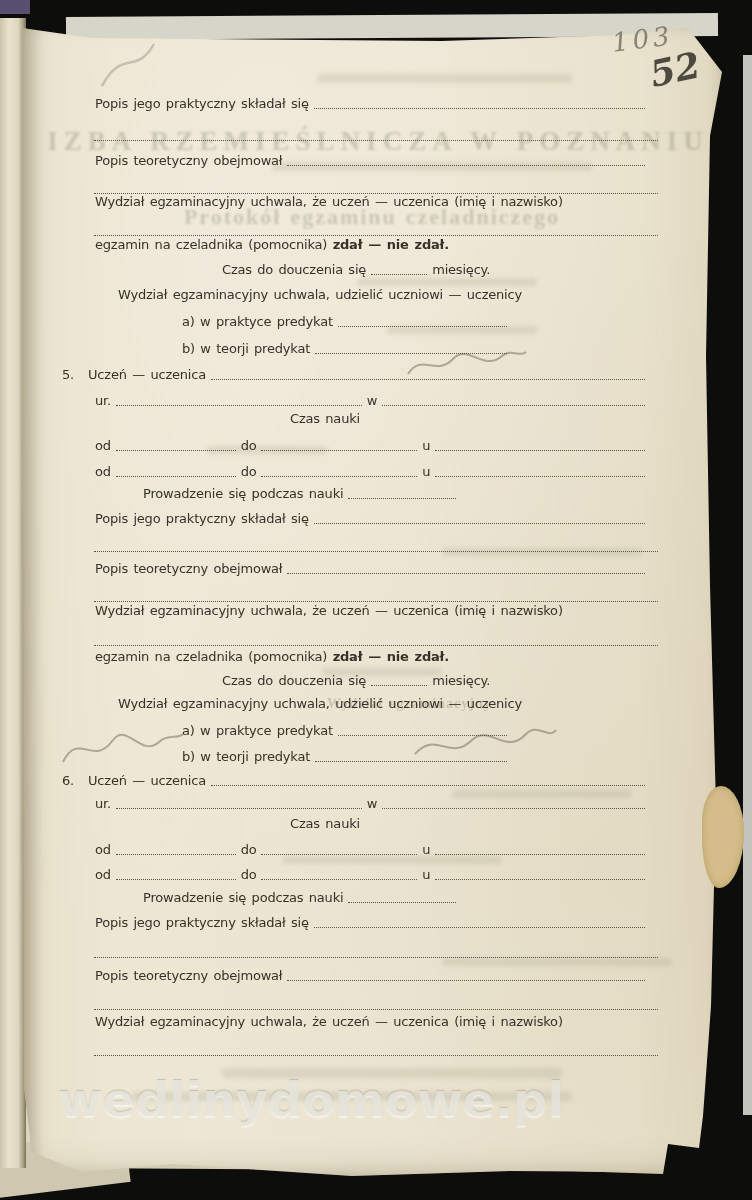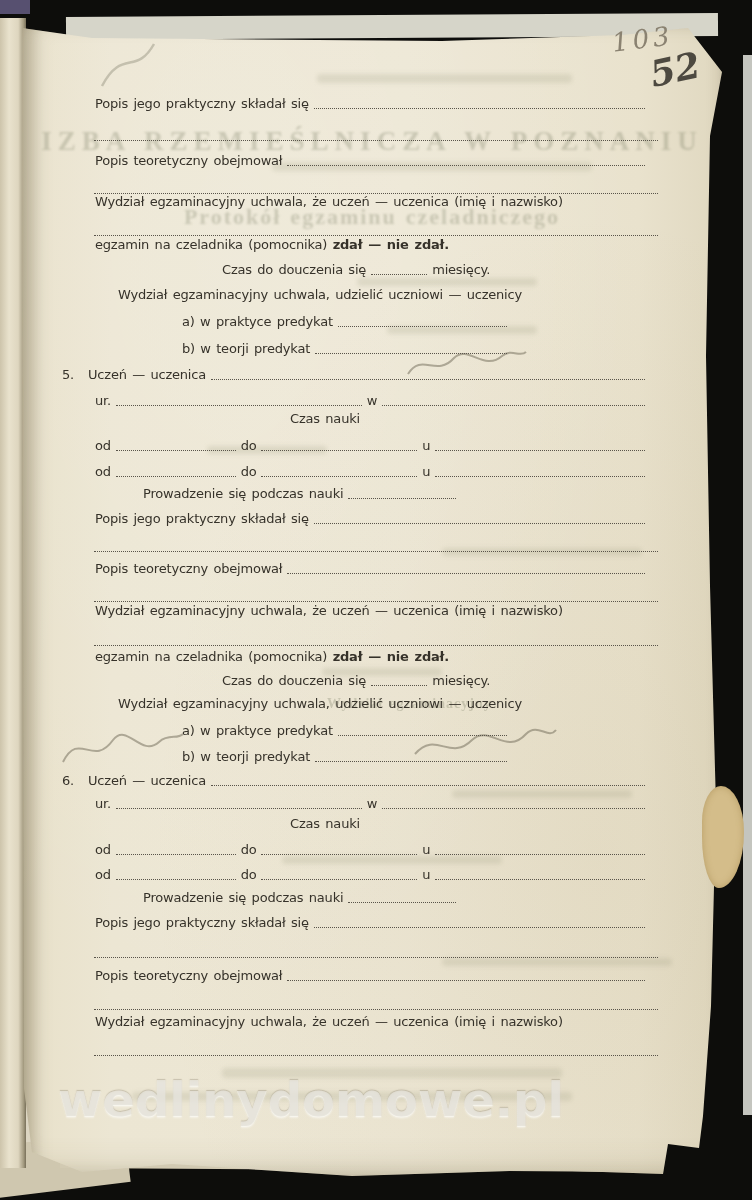--- a/index.html
+++ b/index.html
@@ -32,21 +32,21 @@
   .frow.sep .ldr{margin-left:0;margin-right:0;}
   .lbl{white-space:pre;line-height:15px;margin-top:48px;}
   .b{font-weight:700;}
   .num{margin-right:14px;}
   .ldr{flex:1;border-bottom:1.6px dotted #59544a;height:12px;margin:0 5px 2px 5px;min-width:16px;}
   .ldr.fixed{flex:0 0 auto;}
 
   
   .bt{position:absolute;font-family:"Liberation Serif",serif;font-weight:700;color:rgba(128,131,105,.32);
     text-align:center;filter:blur(.8px);z-index:1;white-space:nowrap;}
-  #bt1{left:8px;width:684px;top:100px;font-size:27px;letter-spacing:6px;}
+  #bt1{left:14px;width:684px;top:100px;font-size:27px;letter-spacing:6px;}
   #bt2{left:110px;width:480px;top:178px;font-size:22px;letter-spacing:2px;filter:blur(1.1px);}
   #bt3{left:305px;width:220px;top:670px;font-size:14px;letter-spacing:1px;filter:blur(.5px);text-align:left;}
   .smudge{position:absolute;background:rgba(152,148,120,.20);filter:blur(2px);border-radius:4px;z-index:1;}
   .sig{position:absolute;z-index:2;}
   .sig path{stroke:rgba(110,104,86,.5);stroke-width:2;fill:none;}
 
   
   .hand{position:absolute;font-family:"DejaVu Serif",serif;font-style:italic;z-index:5;white-space:nowrap;}
   #n103{left:612px;top:24px;font-size:26px;color:#8a8271;transform:rotate(-7deg);letter-spacing:4px;}
   #n52{left:650px;top:48px;font-size:36px;font-weight:700;color:#4d4940;transform:rotate(-12deg);}

